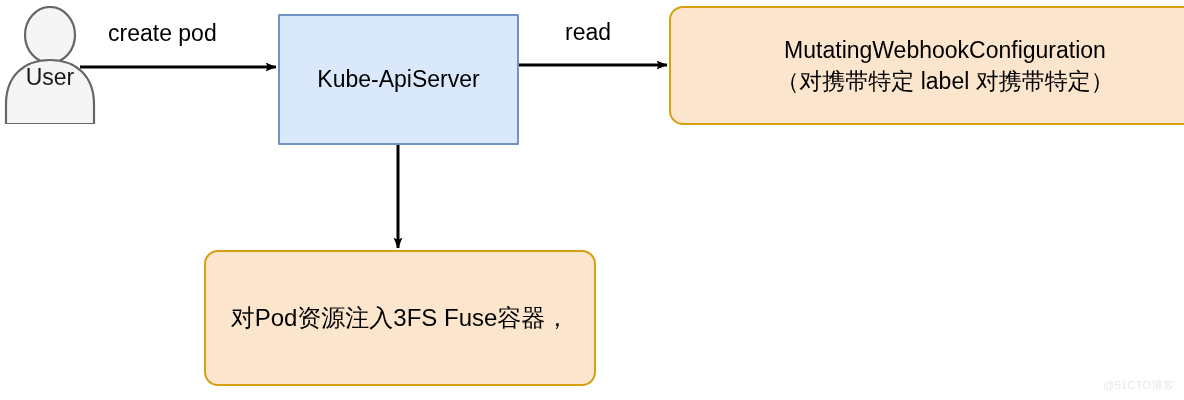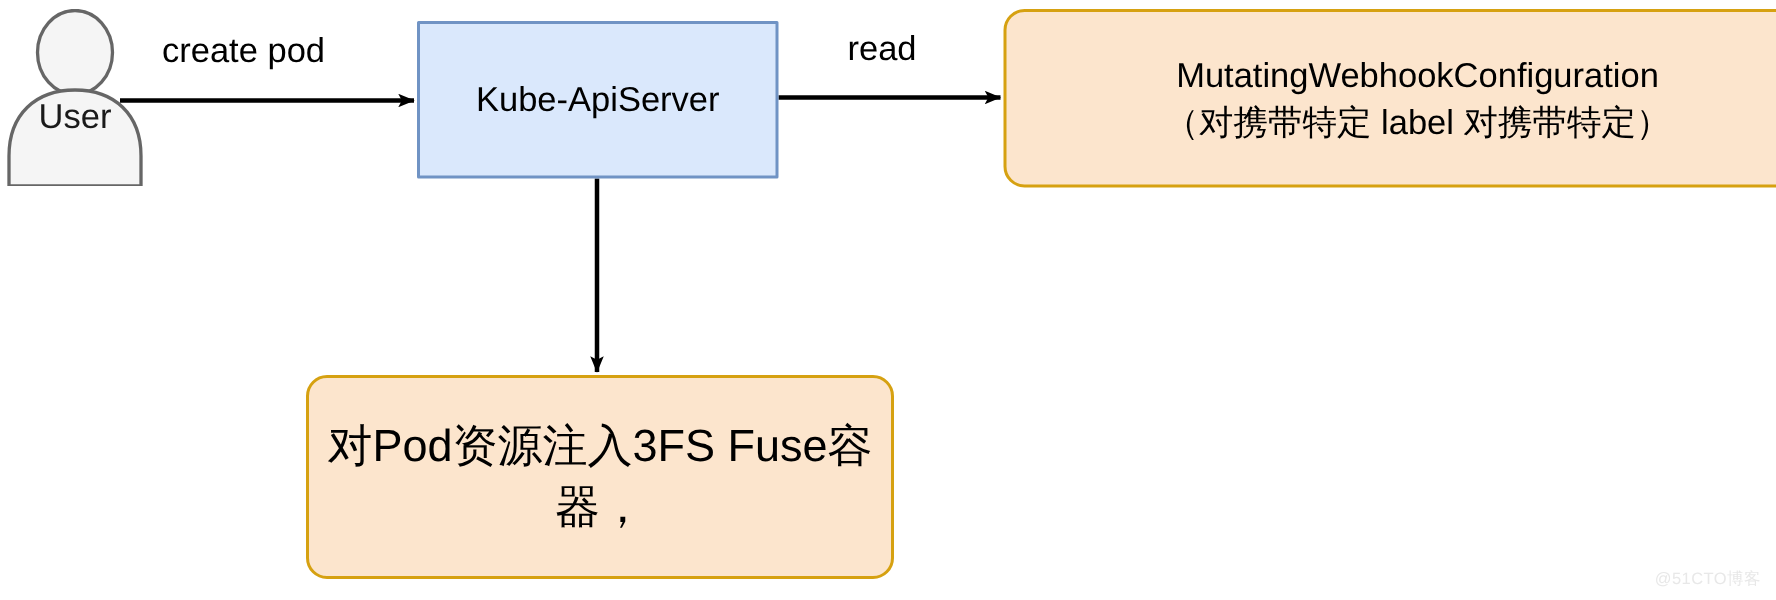--- a/index.html
+++ b/index.html
@@ -60,21 +60,21 @@
   .node-title {
     font-size: 23px;
     white-space: nowrap;
   }
   .node-sub {
     font-size: 23px;
   }
 
   
   .wh-title { margin-bottom: 26px; }
-  .wh-body  { font-size: 30px; line-height: 1.38; }
+  .wh-body  { font-size: 24px; line-height: 1.38; }
 
   
   #actor {
     position: absolute;
     left: 2px;
     top: 6px;
     width: 96px;
     height: 118px;
     text-decoration: underline;
   }
@@ -132,21 +132,21 @@
   </svg>
 
   <div id="actor">
     <svg width="96" height="118" viewBox="0 0 96 118" xmlns="http://www.w3.org/2000/svg">
       <ellipse cx="48" cy="29" rx="25" ry="28" fill="#f5f5f5" stroke="#666666" stroke-width="2.2"></ellipse>
       <path d="M4,118 L4,98 C4,70 22,54 48,54 C74,54 92,70 92,98 L92,118 Z" fill="#f5f5f5" stroke="#666666" stroke-width="2.2"></path>
     </svg>
     <div class="actor-label">User</div>
   </div>
 
-  <div class="node node-process" style="left:278px; top:14px; width:241px; height:105px;">
+  <div class="node node-process" style="left:278px; top:14px; width:241px; height:131px;">
     <div class="node-title">Kube-ApiServer</div>
   </div>
 
   <div class="node node-rounded" style="left:669px; top:6px; width:552px; height:119px;">
     <div class="node-title">MutatingWebhookConfiguration</div>
     <div class="node-sub">（对携带特定 label 对携带特定）</div>
   </div>
 
   <div class="node node-rounded" style="left:204px; top:250px; width:392px; height:136px;">
     <div class="wh-body">

